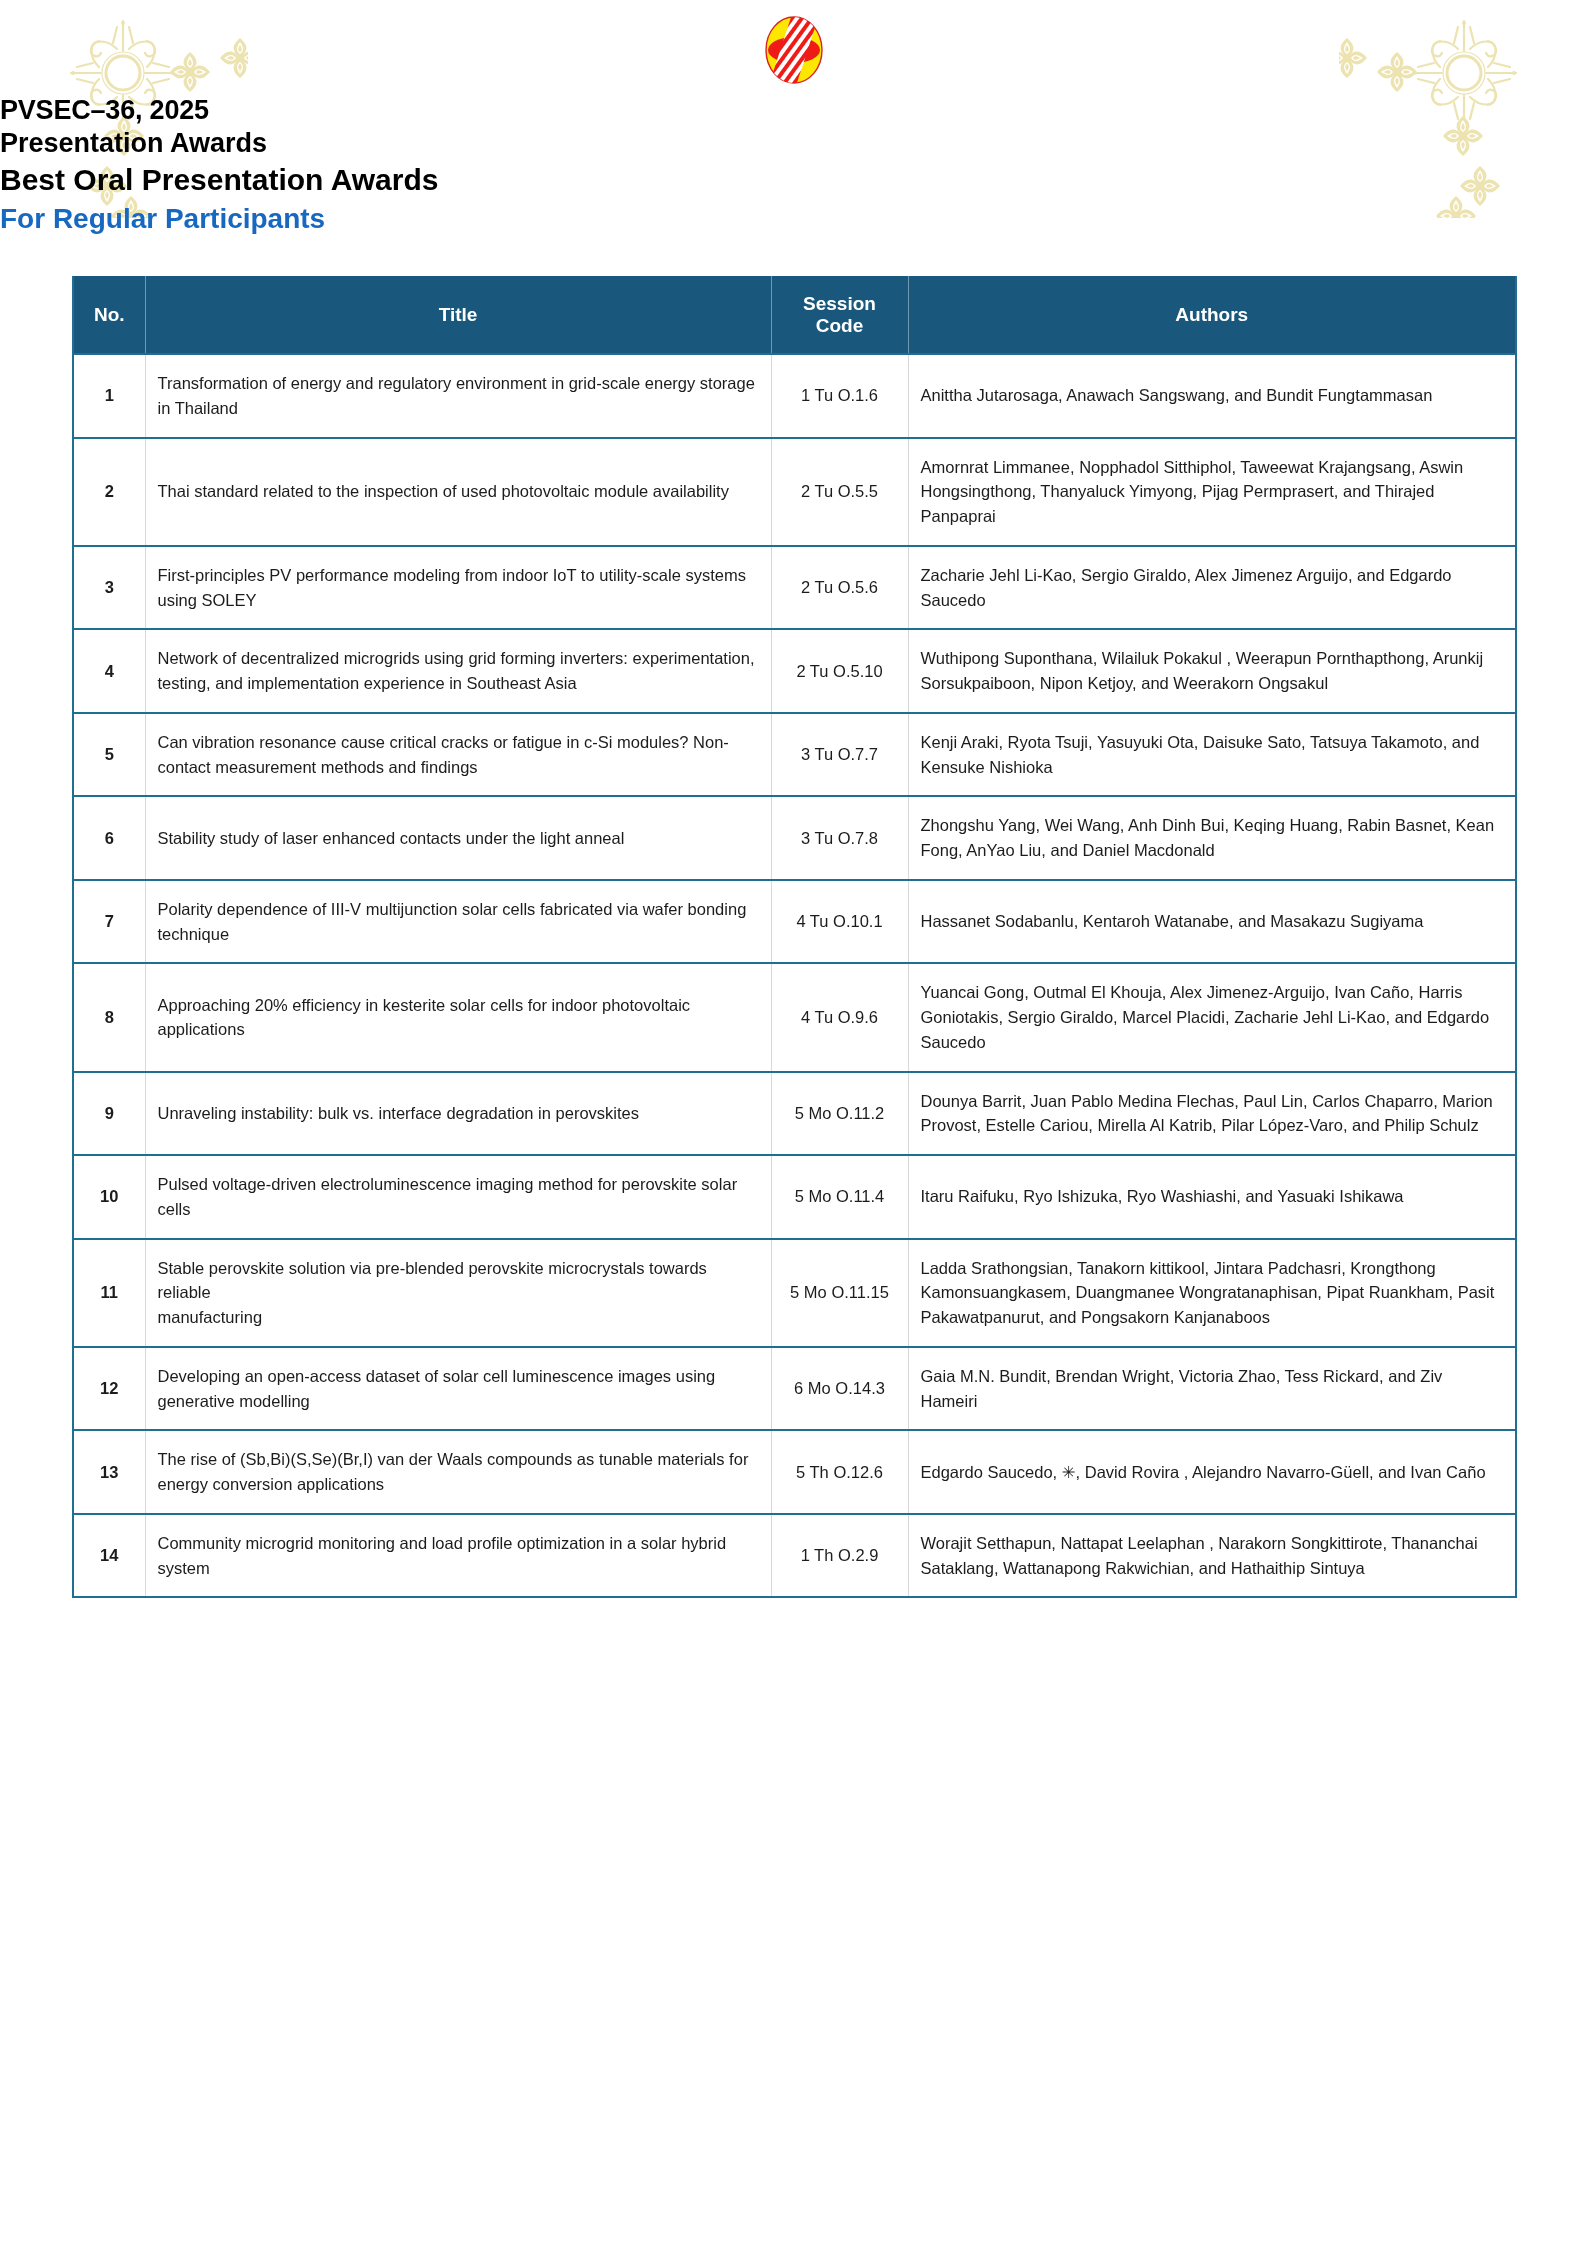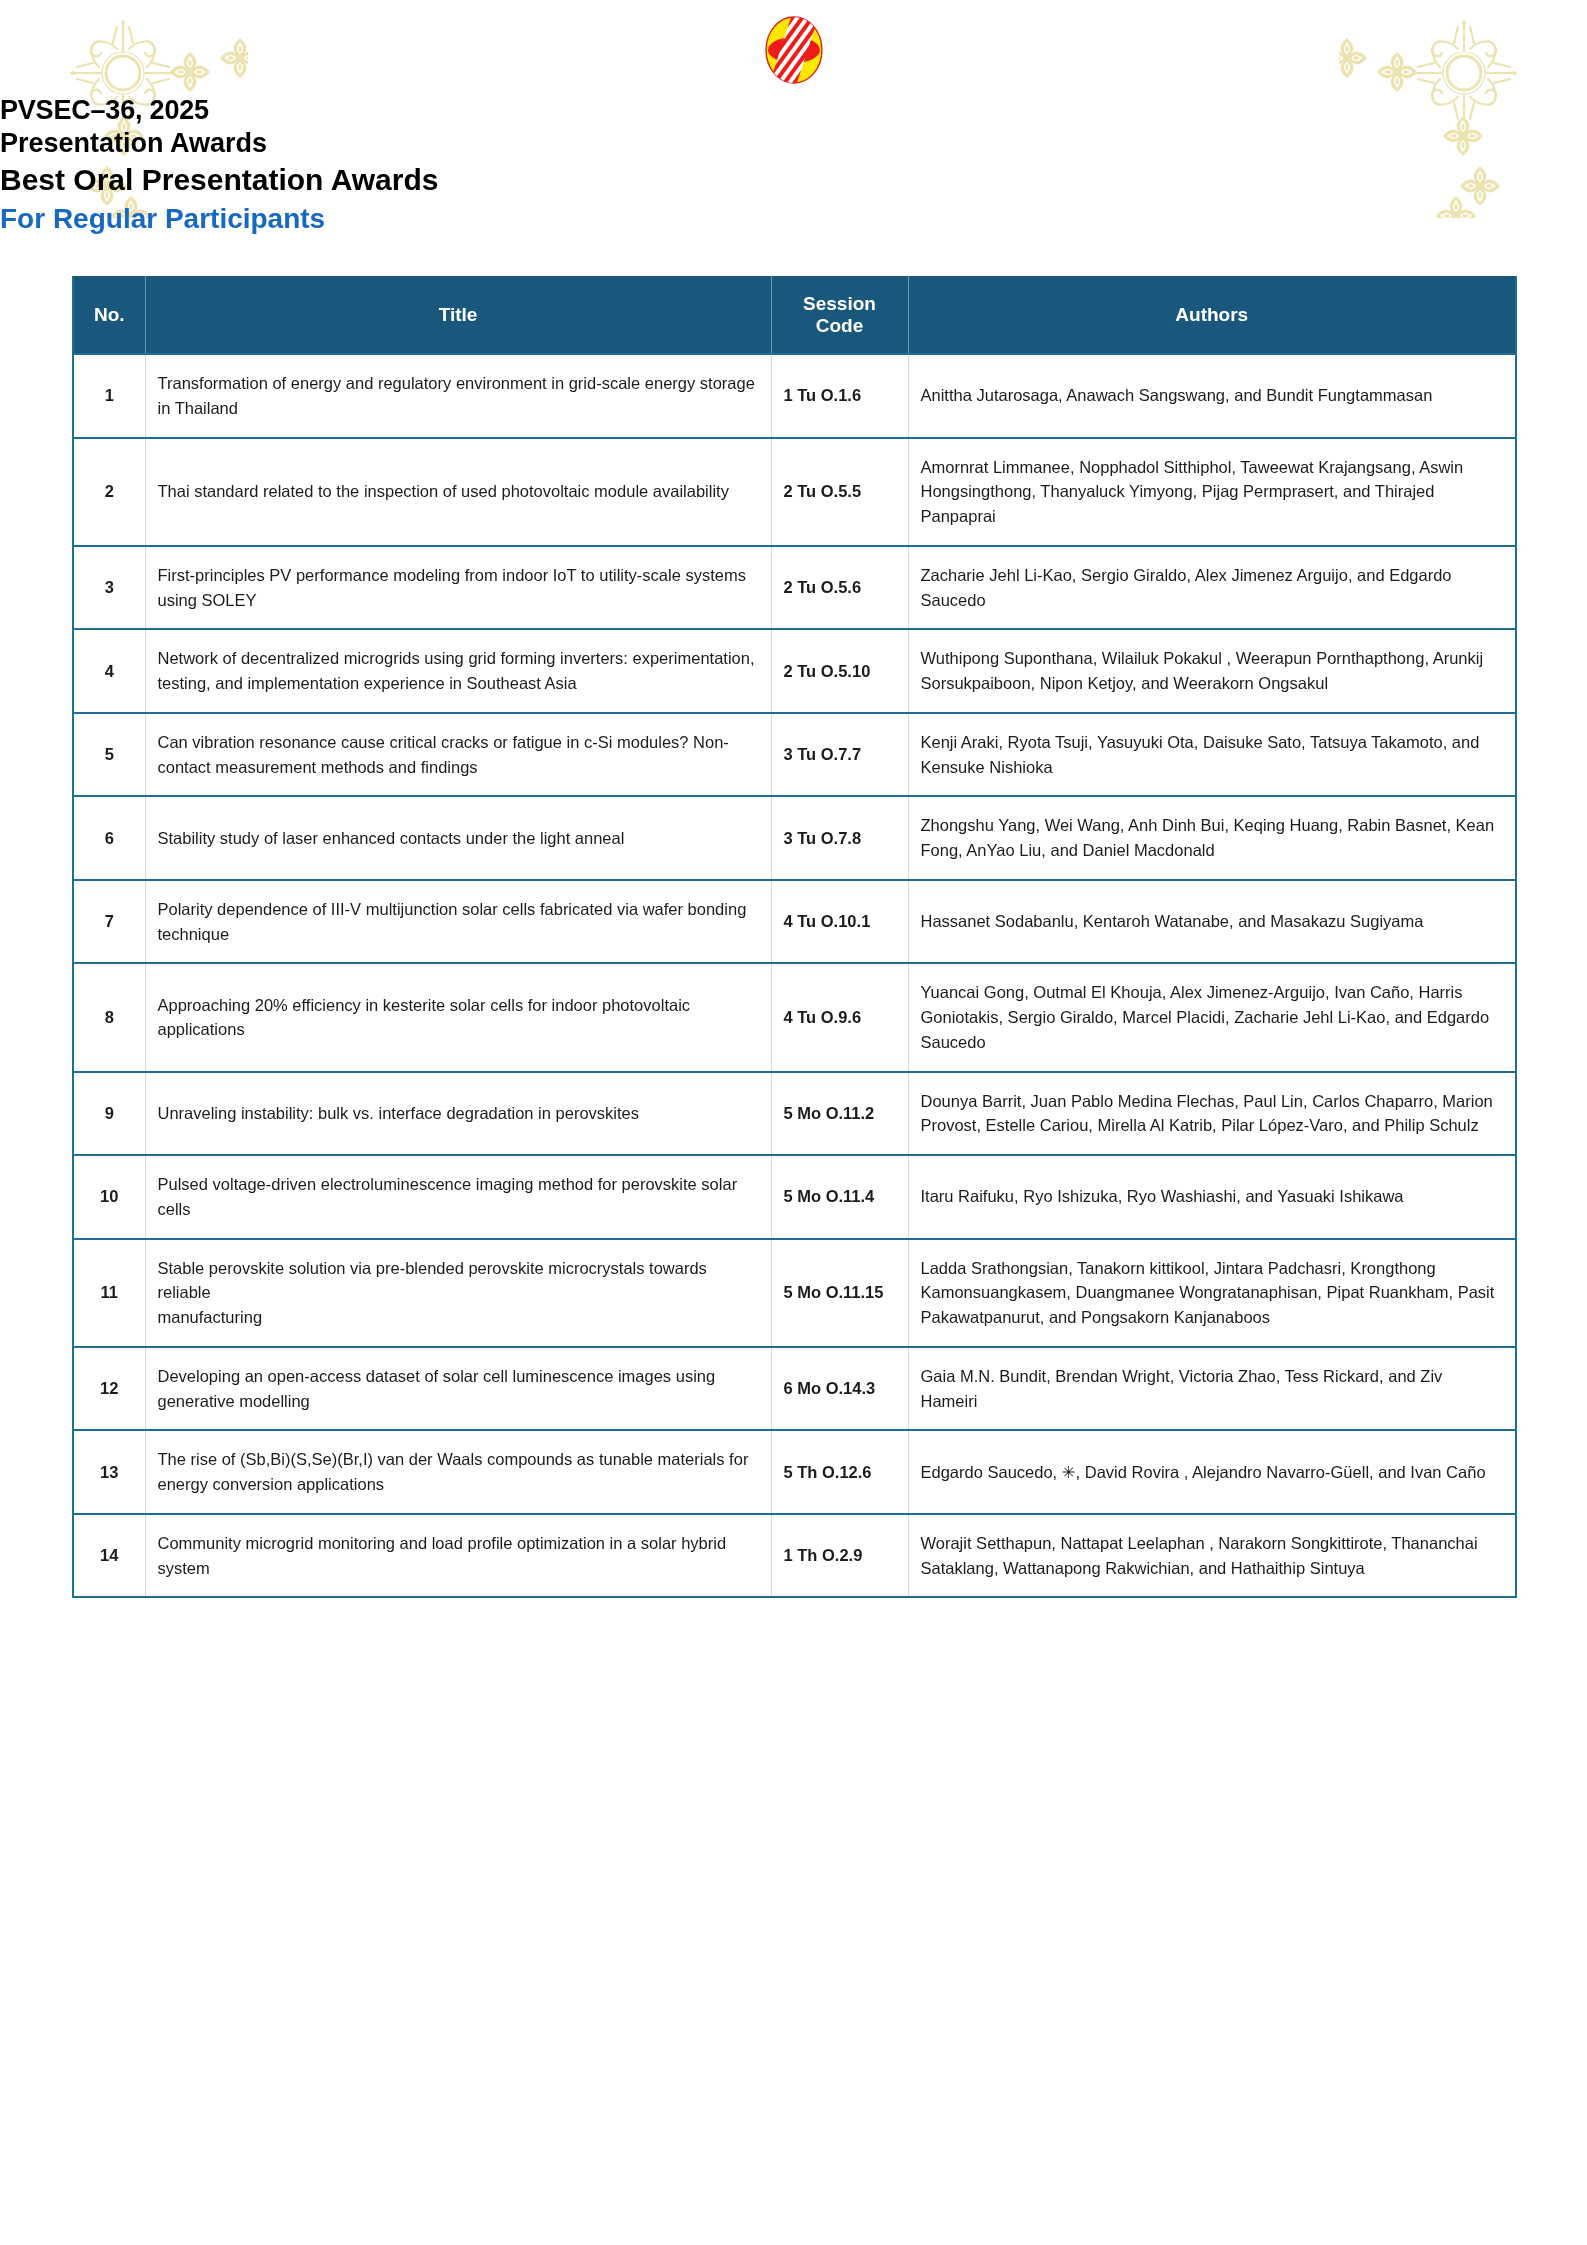--- a/index.html
+++ b/index.html
@@ -111,22 +111,22 @@
 
   td.col-no {
     text-align: center;
     font-weight: bold;
     font-size: 17px;
     padding-left: 4px;
     padding-right: 4px;
   }
   td.col-title { padding-left: 16px; padding-right: 14px; }
   td.col-code {
-    text-align: left;
-    font-weight: bold;
+    text-align: center;
+    font-weight: normal;
     font-size: 17px;
     padding-left: 4px;
     padding-right: 4px;
     white-space: nowrap;
   }
   td.col-authors { padding-left: 14px; padding-right: 10px; }
 
   .title-text { white-space: pre-line; margin-left: 28px; }
 </style>
 </head>

